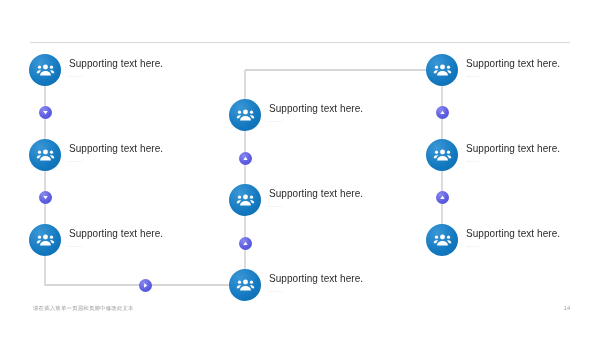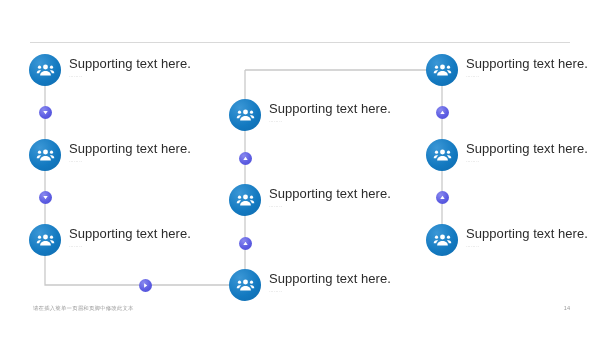--- a/index.html
+++ b/index.html
@@ -56,21 +56,21 @@
     height: 19px;
     display: block;
   }
   .node-text {
     position: absolute;
     left: 24px;
     top: -12px;
     width: 132px;
   }
   .node-title {
-    font-size: 13px;
+    font-size: 10px;
     line-height: 11px;
     color: #2b2b2b;
     letter-spacing: 0.06px;
     white-space: nowrap;
   }
   .node-sub {
     font-size: 4.6px;
     line-height: 9px;
     color: #b3b3b3;
     letter-spacing: 0.5px;

